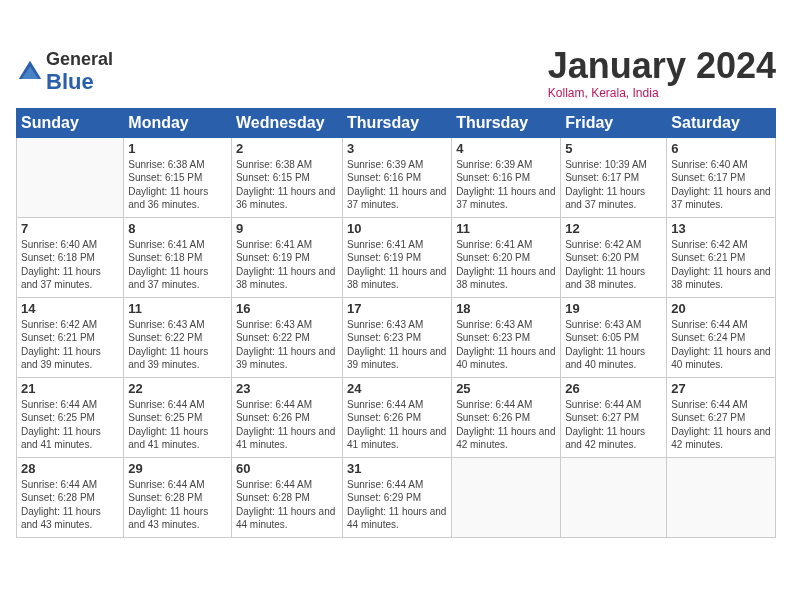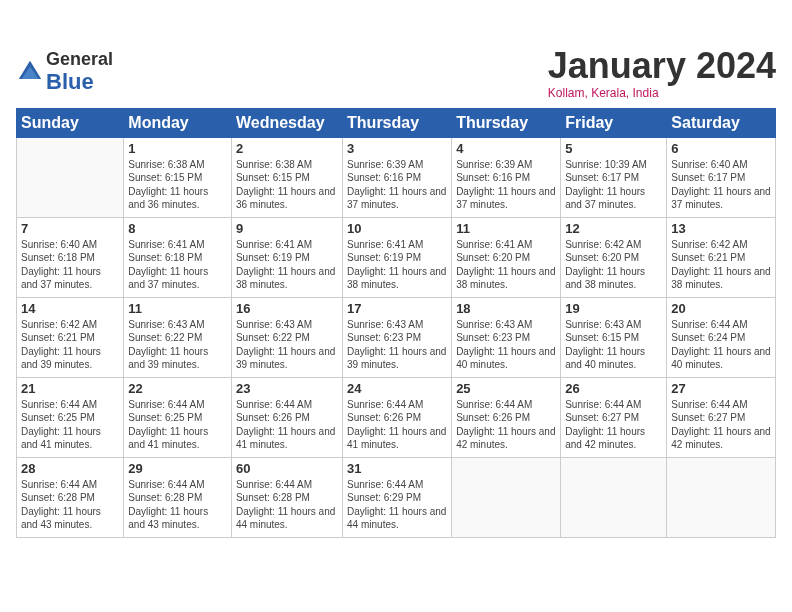--- a/index.html
+++ b/index.html
@@ -259,21 +259,21 @@
           <td>
             <span class="day-num">18</span>
             <div class="cell-info">Sunrise: 6:43 AM
 Sunset: 6:23 PM
 Daylight: 11 hours
 and 40 minutes.</div>
           </td>
           <td>
             <span class="day-num">19</span>
             <div class="cell-info">Sunrise: 6:43 AM
-Sunset: 6:15 PM
+Sunset: 6:05 PM
 Daylight: 11 hours
 and 40 minutes.</div>
           </td>
           <td>
             <span class="day-num">20</span>
             <div class="cell-info">Sunrise: 6:44 AM
 Sunset: 6:24 PM
 Daylight: 11 hours
 and 40 minutes.</div>
           </td>

